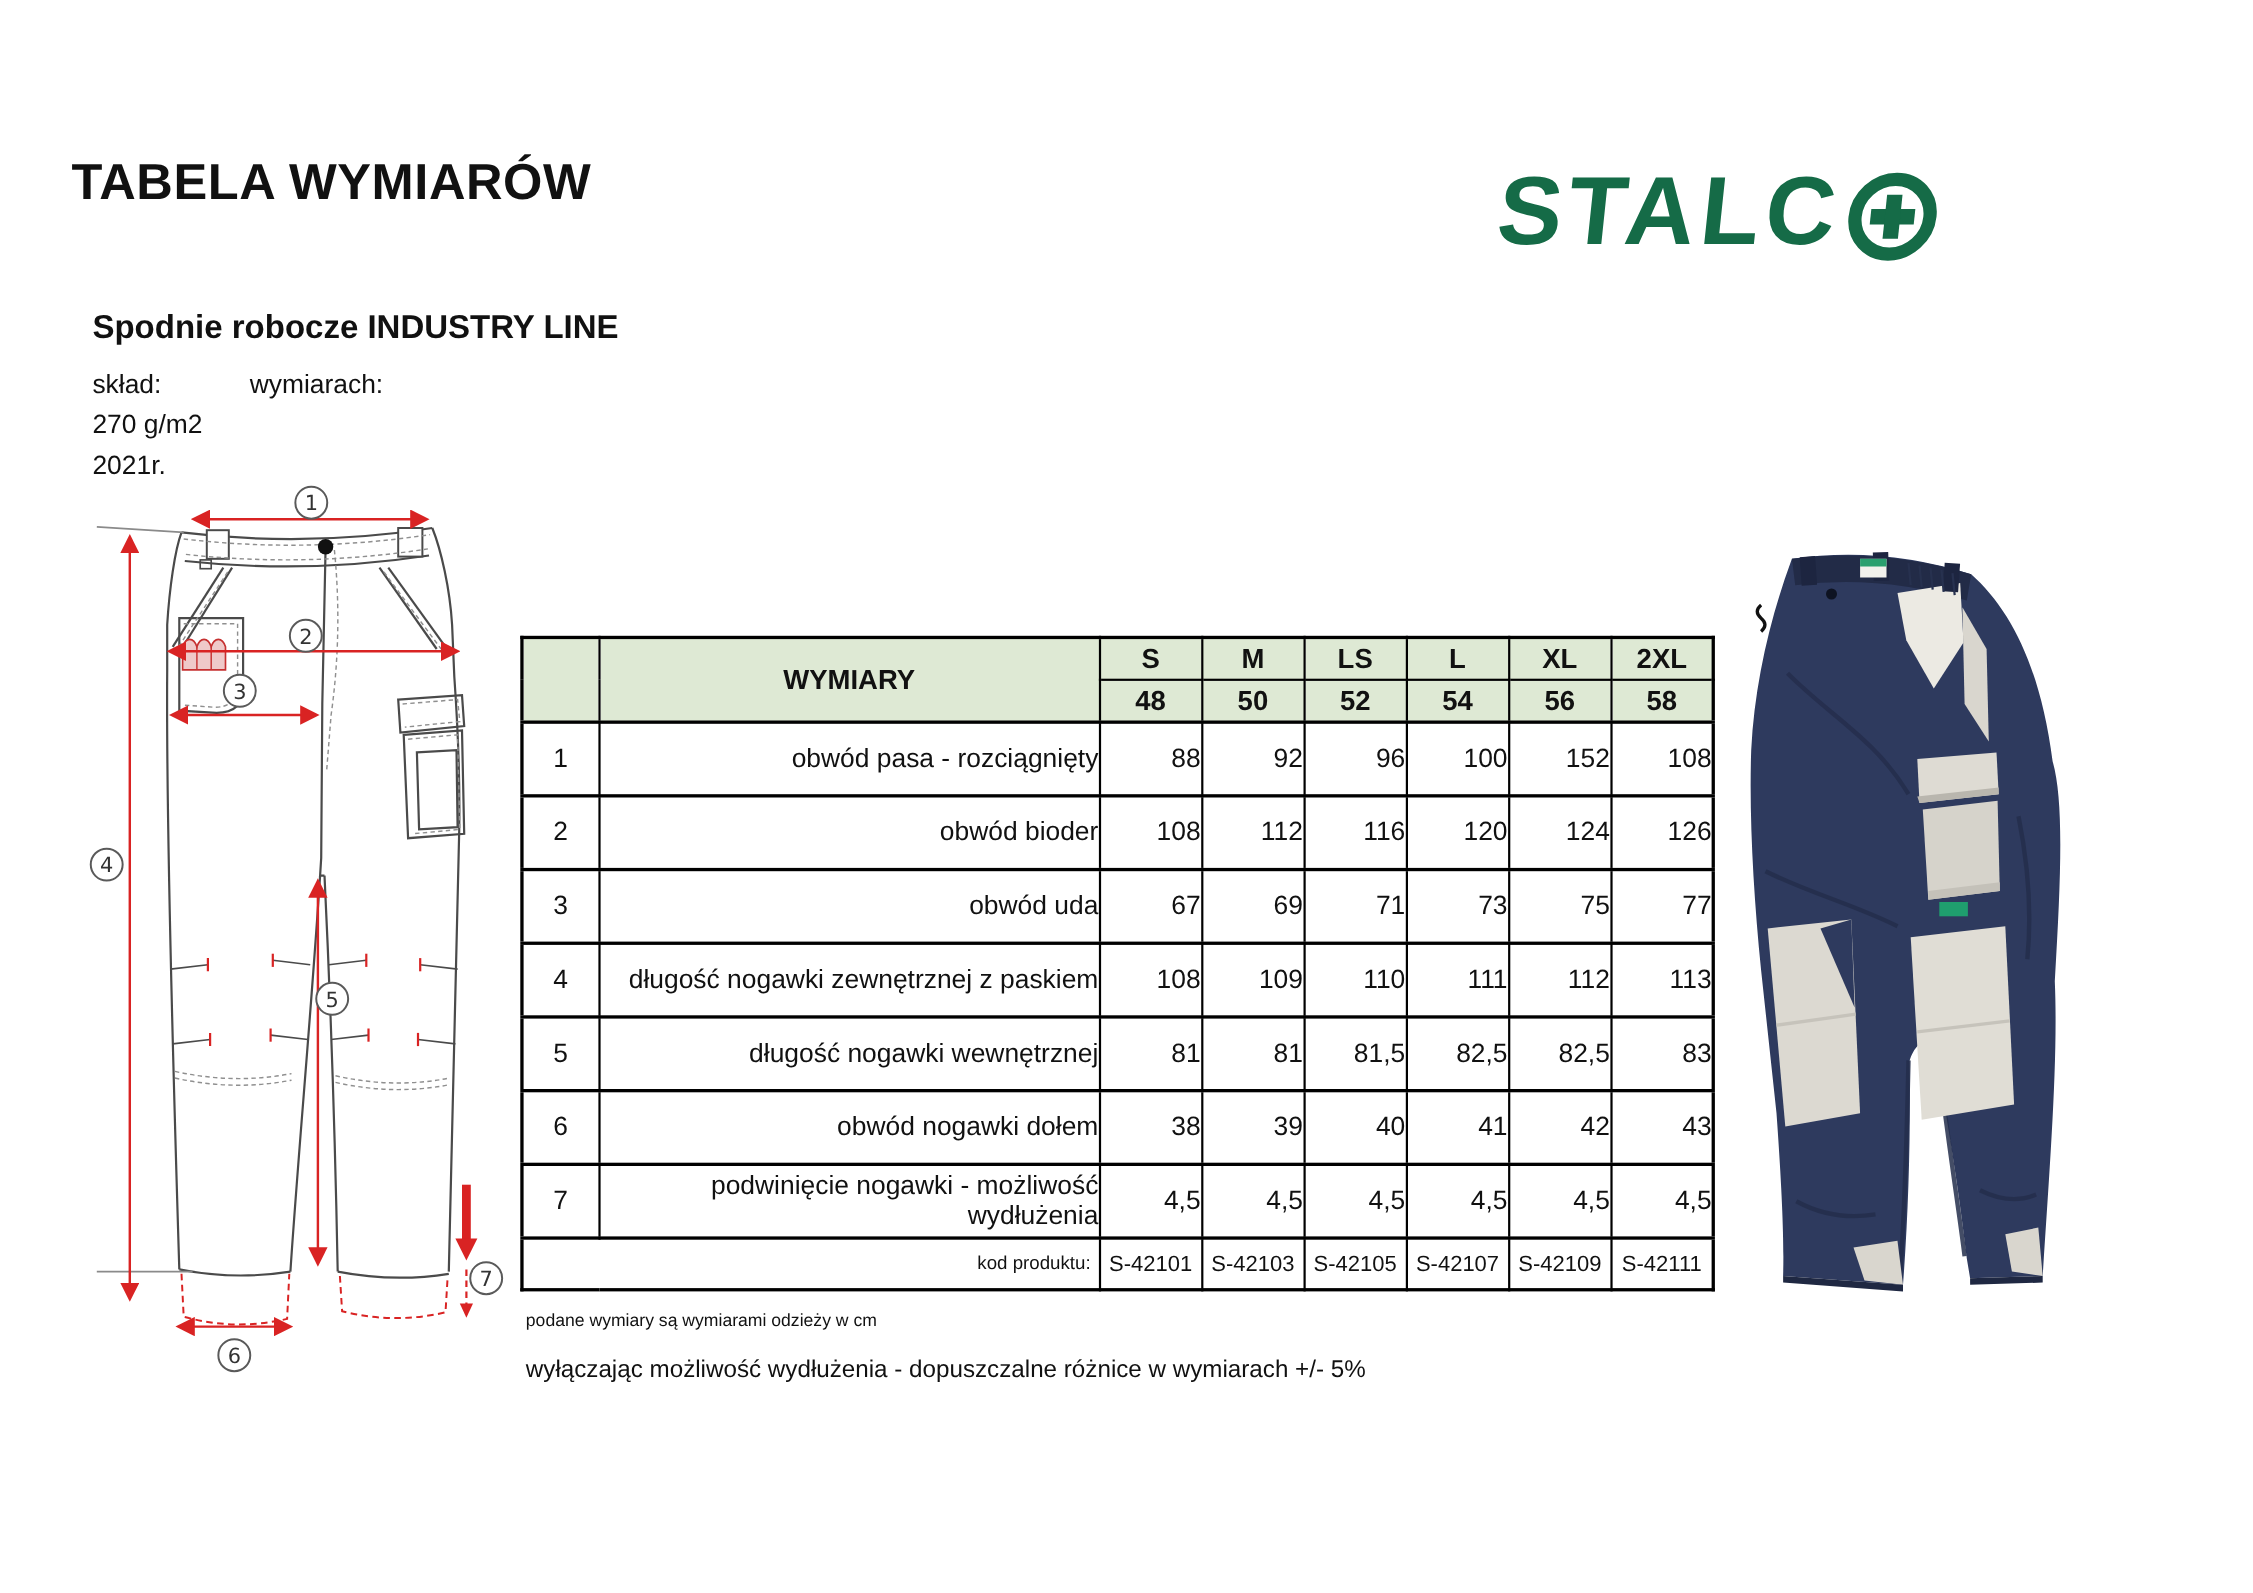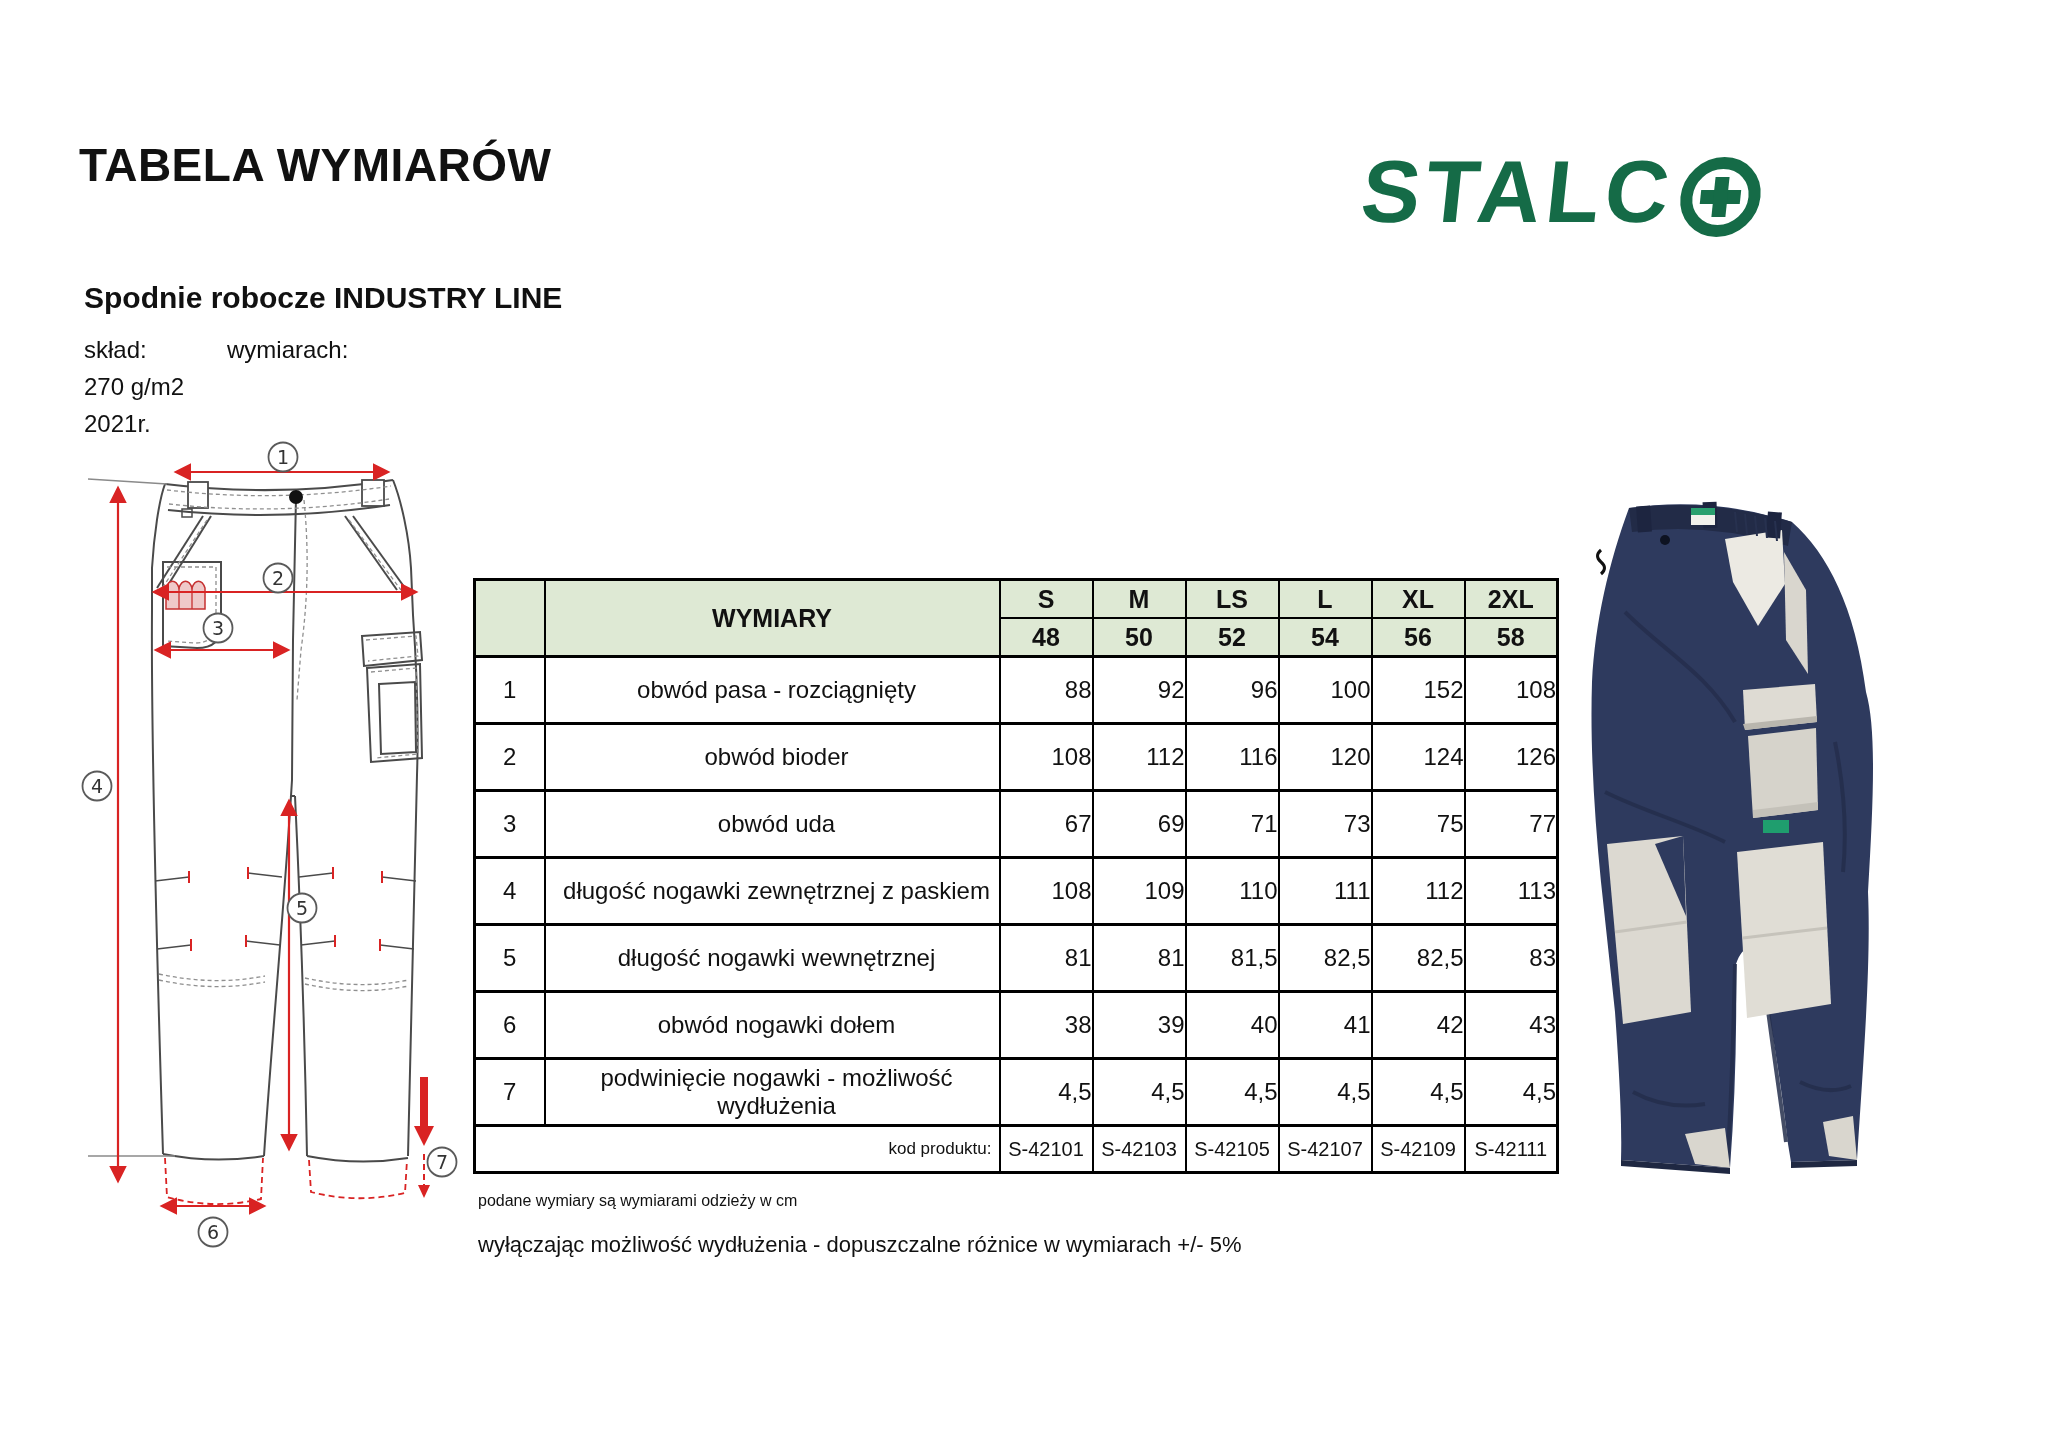--- a/index.html
+++ b/index.html
@@ -1,38 +1,38 @@
 <!DOCTYPE html>
 <html><head>
 <meta charset="utf-8">
 <style>
   html,body{margin:0;padding:0;background:#fff;}
   .page{position:relative;width:2048px;height:1448px;background:#fff;overflow:hidden;
         font-family:"Liberation Sans",sans-serif;color:#111;}
   
-  .title{position:absolute;left:79px;top:138px;font-size:46px;font-weight:bold;letter-spacing:.5px;}
+  .title{position:absolute;left:65px;top:138px;font-size:46px;font-weight:bold;letter-spacing:.5px;}
   .logo{position:absolute;left:1362px;top:146px;display:flex;align-items:center;
         transform:skewX(-6deg);}
   .logo .word{font-size:88px;font-weight:800;color:#156b47;letter-spacing:5px;line-height:1;}
   .logo svg{margin-left:4px;margin-top:6px;}
   
   .product{position:absolute;left:84px;top:281px;}
   .product .name{font-size:30px;font-weight:bold;margin-bottom:16px;}
   .meta{display:grid;grid-template-columns:143px auto;font-size:24px;line-height:37px;}
   .meta .year{grid-column:1 / span 2;}
   
   table.size-table{position:absolute;left:473px;top:578px;width:1083px;
         border-collapse:collapse;border:3px solid #000;table-layout:fixed;}
   .size-table th,.size-table td{border:2px solid #000;vertical-align:middle;padding:0;
         font-weight:normal;overflow:hidden;}
   .size-table thead tr+tr{border-top:2px solid #000;}
   .size-table tbody tr,.size-table tfoot tr{border-top:3px solid #000;}
   .size-table thead th{background:#dee9d4;height:36px;font-size:25px;font-weight:bold;text-align:center;}
   .size-table td.c-no{text-align:center;font-size:24px;}
-  .size-table td.c-lab{text-align:center;padding-left:9px;font-size:24px;line-height:1.18;margin-top:37px;}
+  .size-table td.c-lab{text-align:right;padding-left:9px;font-size:24px;line-height:1.18;margin-top:37px;}
   .size-table td.val{text-align:right;font-size:24px;}
   .size-table tbody td{height:64px;}
   .size-table tfoot td{height:44px;}
   .size-table td.kod{text-align:right;padding-right:7px;font-size:17px;}
   .size-table td.code{text-align:center;font-size:20px;}
   
   .note1{position:absolute;left:478px;top:1192px;font-size:16px;}
   .note2{position:absolute;left:478px;top:1232px;font-size:22px;}
   
   .diagram{position:absolute;left:75px;top:440px;}

